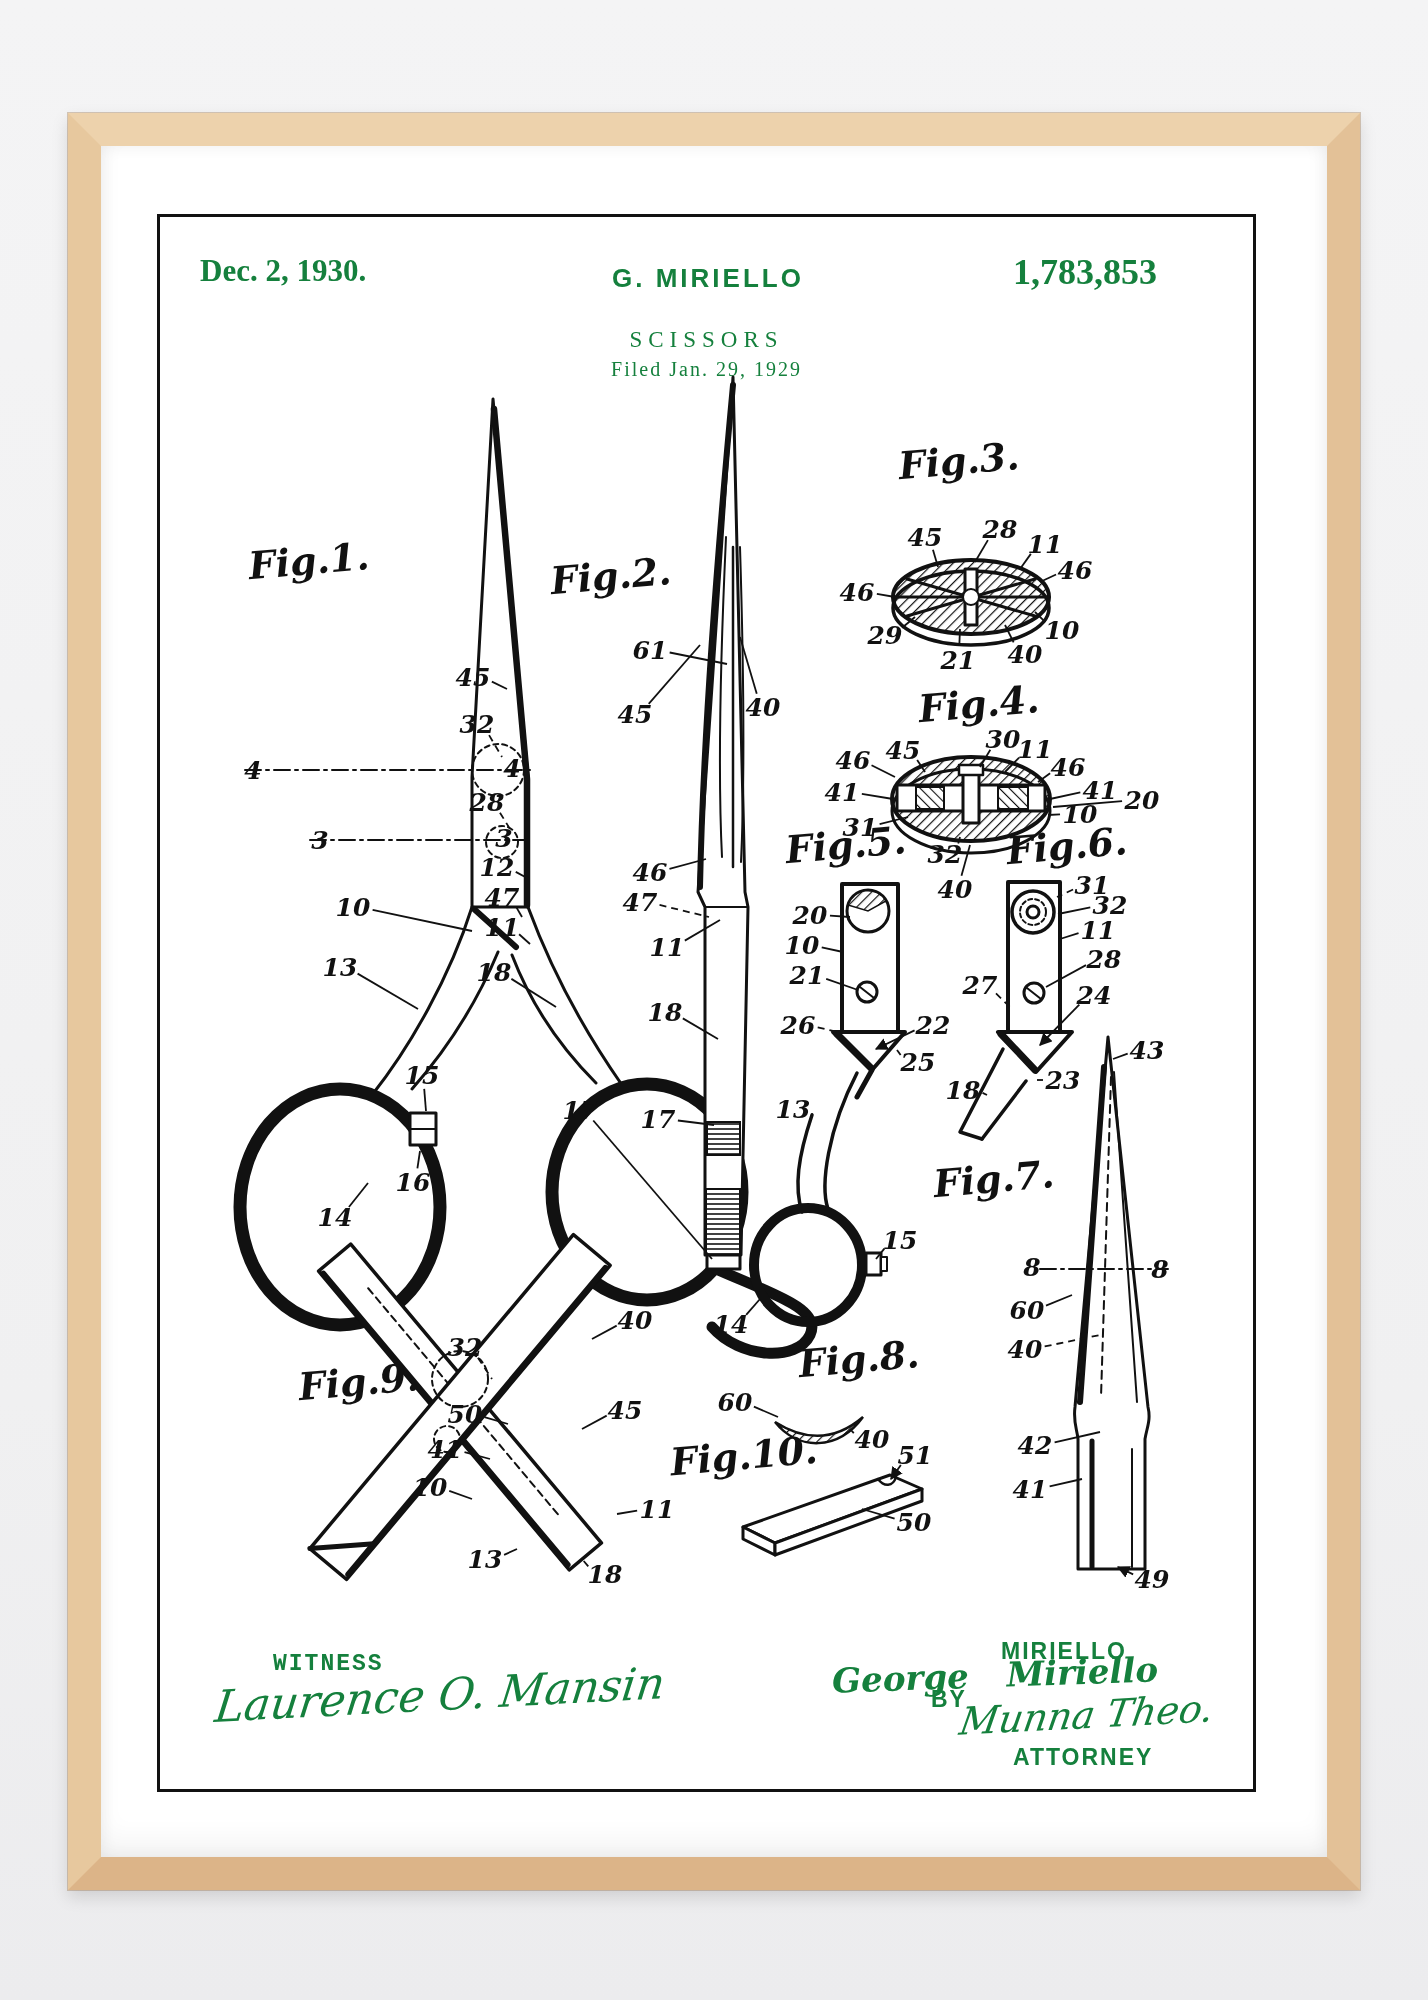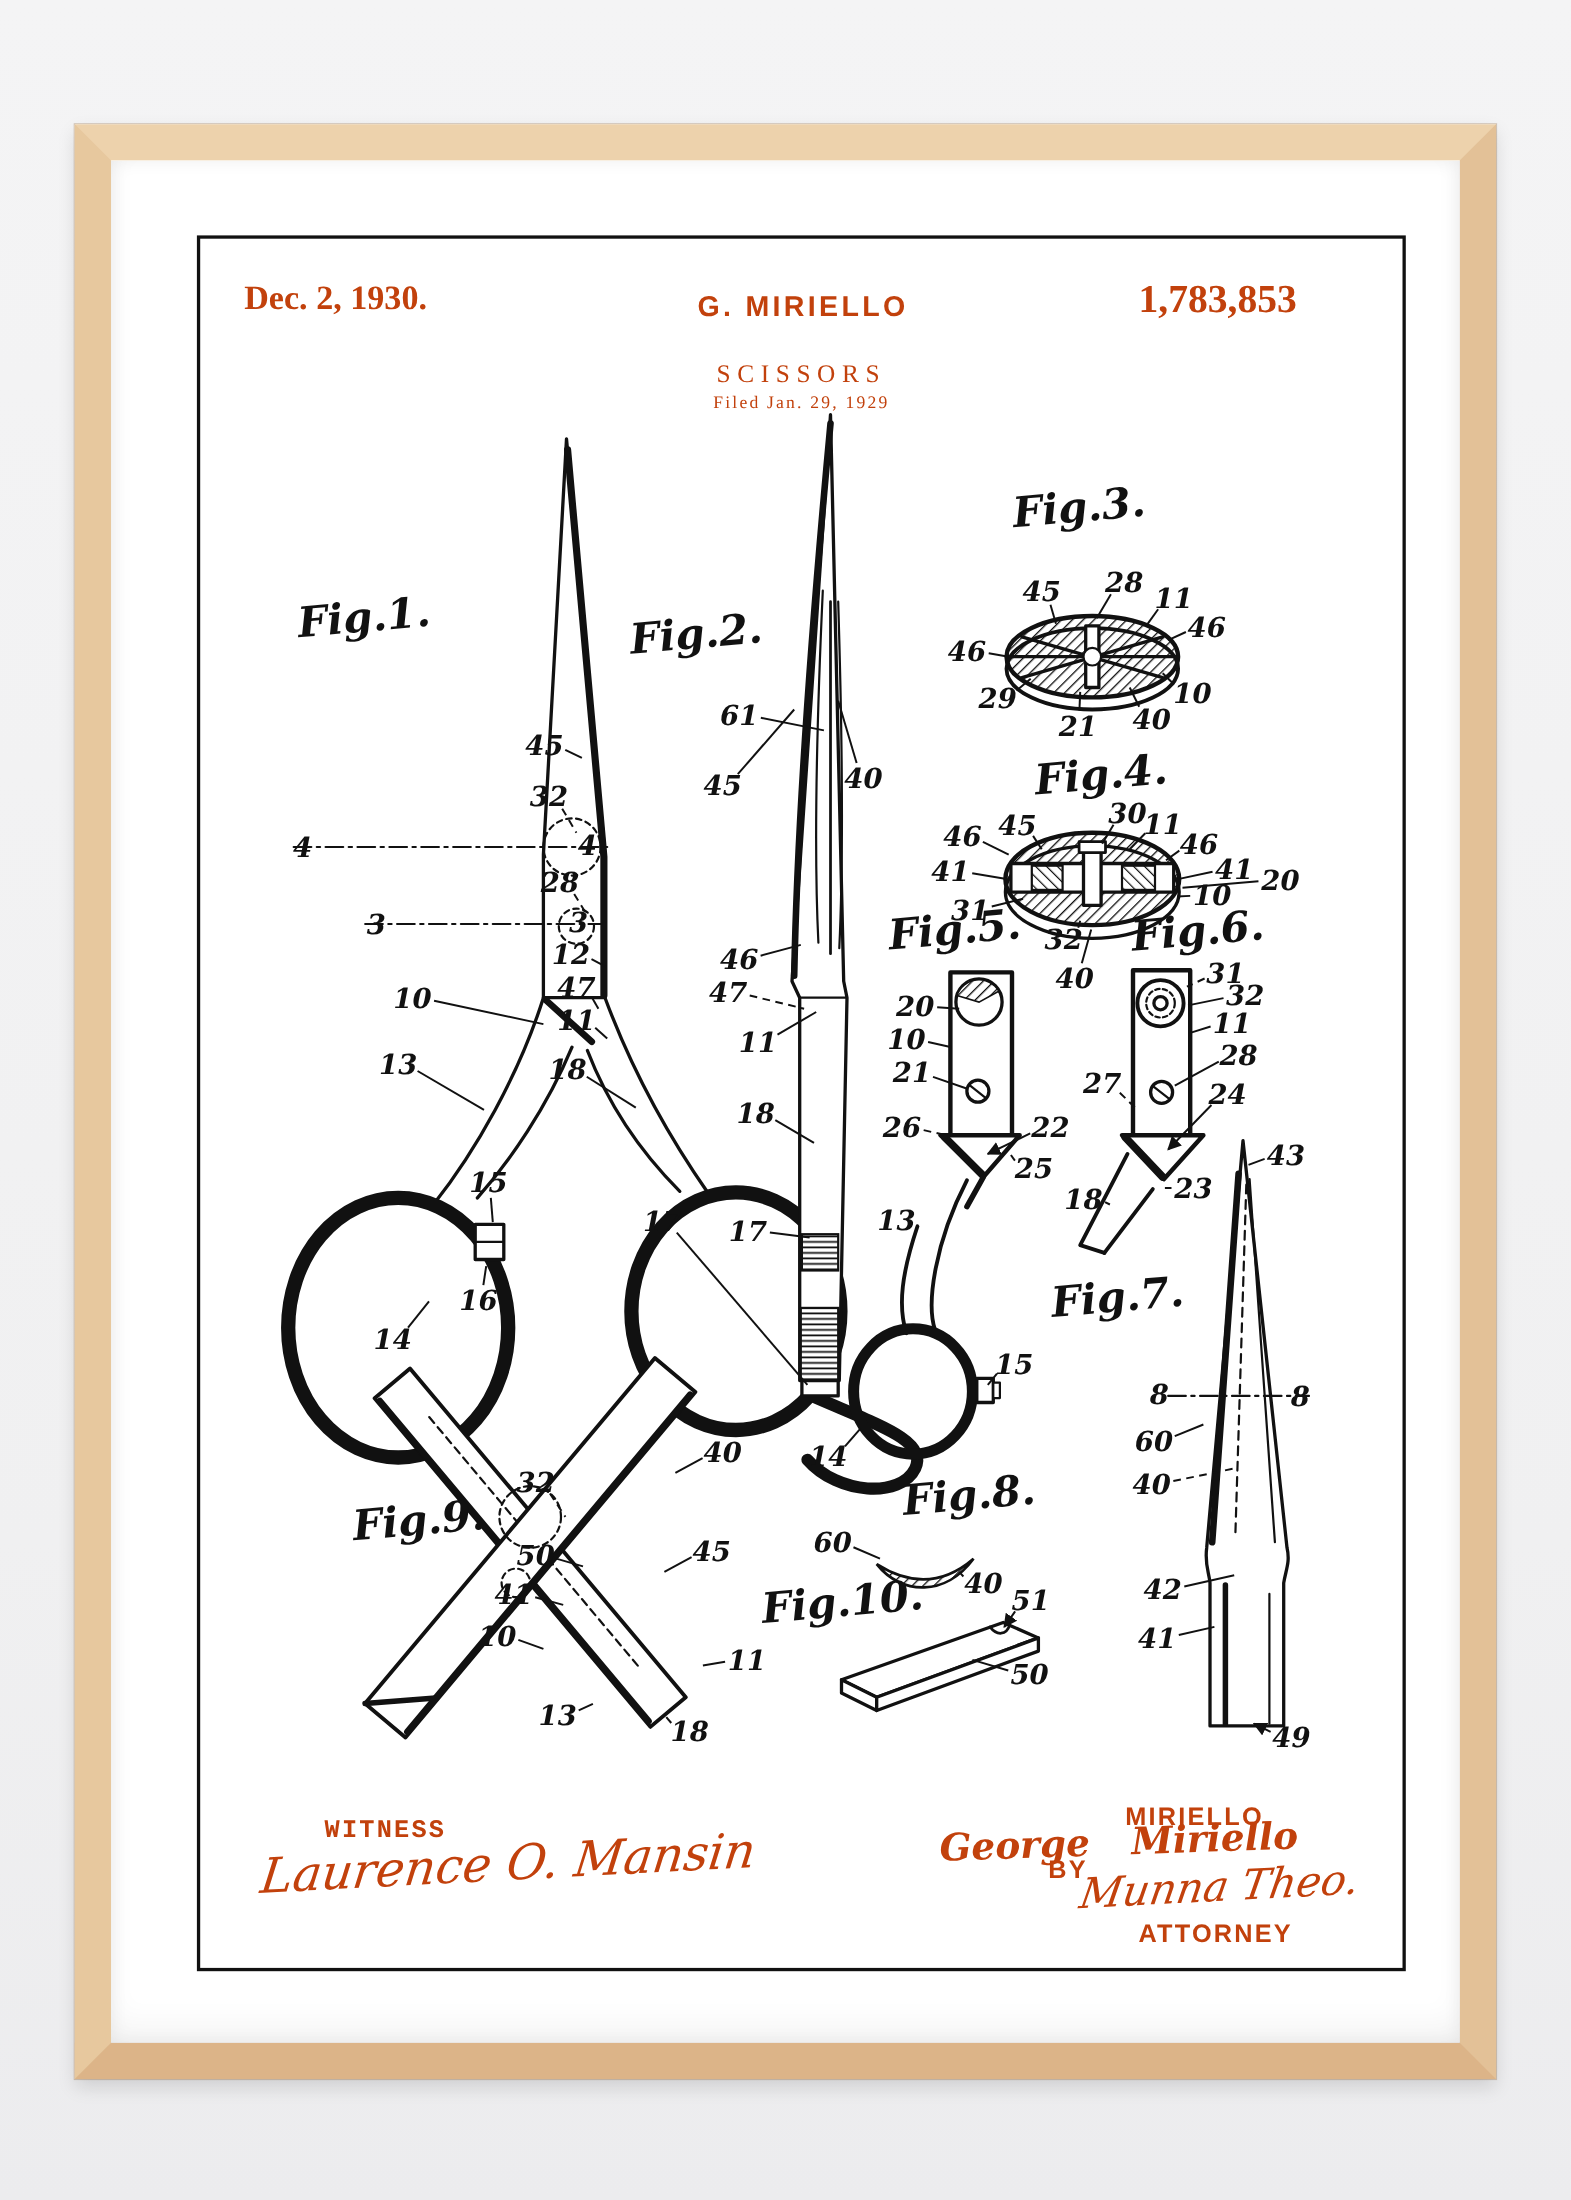--- a/index.html
+++ b/index.html
@@ -10,31 +10,31 @@
     border-style:solid;border-width:33px;
     border-top-color:#edd2ac;border-left-color:#e7c89e;border-right-color:#e3c197;border-bottom-color:#dcb488;
     box-shadow:0 0 0 1px rgba(150,110,65,.35), 0 7px 16px rgba(0,0,0,.13);
     background:#fff;
   }
   .poster{
     position:absolute;inset:0;background:#fff;
     box-shadow:inset 0 0 16px rgba(0,0,0,.07), inset 0 -18px 26px rgba(0,0,0,.045);
   }
   .drawing{
-    position:absolute;left:78px;top:68px;width:1093px;height:1572px;
-    border:3px solid #111;box-sizing:content-box;background:#fff;color:#c2410c;
+    position:absolute;left:56px;top:68px;width:1093px;height:1572px;
+    border:3px solid #111;box-sizing:content-box;background:#fff;color:#15803d;
   }
   .abs{position:absolute;white-space:nowrap;}
   .serifb{font-family:"Liberation Serif",serif;font-weight:bold;}
   .monot{font-family:Liberation Serif, serif;}
   .date-txt{left:40px;top:36px;font-size:31px;}
   .name-txt{left:452px;top:46px;font-size:26px;font-weight:bold;letter-spacing:3px;font-family:"Liberation Sans",sans-serif;}
   .num-txt{right:96px;top:34px;font-size:36px;}
   .title-txt{left:50%;transform:translateX(-50%);top:110px;font-size:23px;letter-spacing:6px;}
-  .filed-txt{left:50%;transform:translateX(-50%);top:141px;font-size:16px;letter-spacing:2px;}
+  .filed-txt{left:50%;transform:translateX(-50%);top:141px;font-size:20px;letter-spacing:2px;}
   .caps{font-weight:bold;letter-spacing:2px;font-size:23px;}
   .witness-label{left:113px;top:1434px;font-family:Liberation Mono, monospace;}
   .inventor-label{left:841px;top:1421px;}
   .by-label{left:771px;top:1469px;}
   .attorney-label{left:853px;top:1527px;}
   .sig{font-family:"DejaVu Serif",serif;font-style:italic;}
   .witness-sig{left:55px;top:1452px;font-size:44px;transform:rotate(-3deg) skewX(-10deg);}
   .inventor-name{left:672px;top:1438px;font-size:34px;font-weight:bold;word-spacing:26px;transform:rotate(-2deg);}
   .attorney-sig{left:800px;top:1476px;font-size:38px;transform:rotate(-3deg) skewX(-12deg);}
   svg#drawing-svg{position:absolute;inset:0;}

